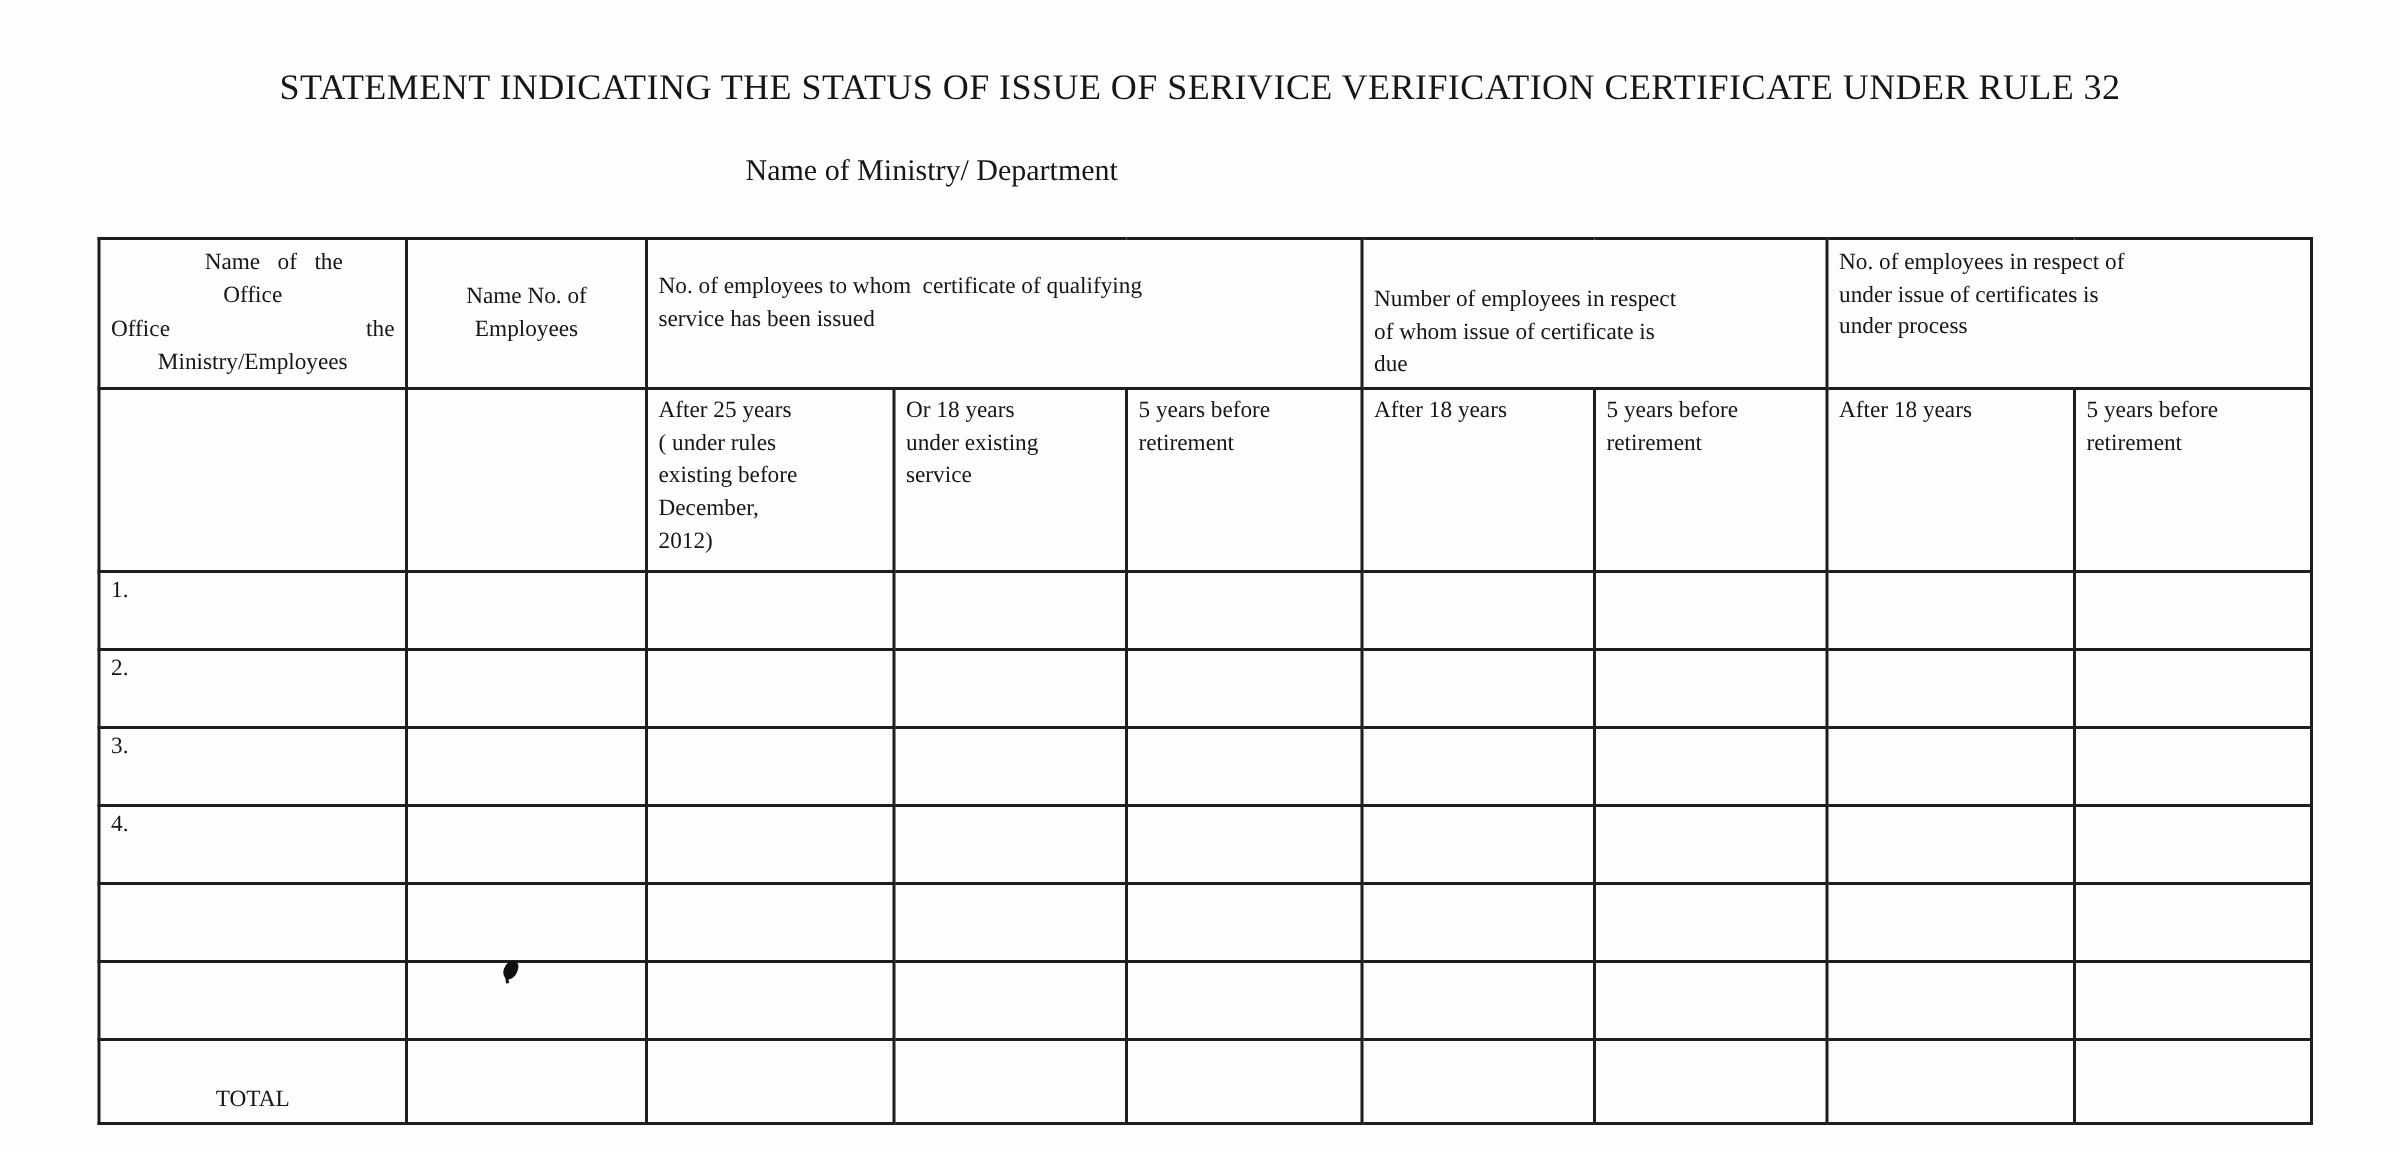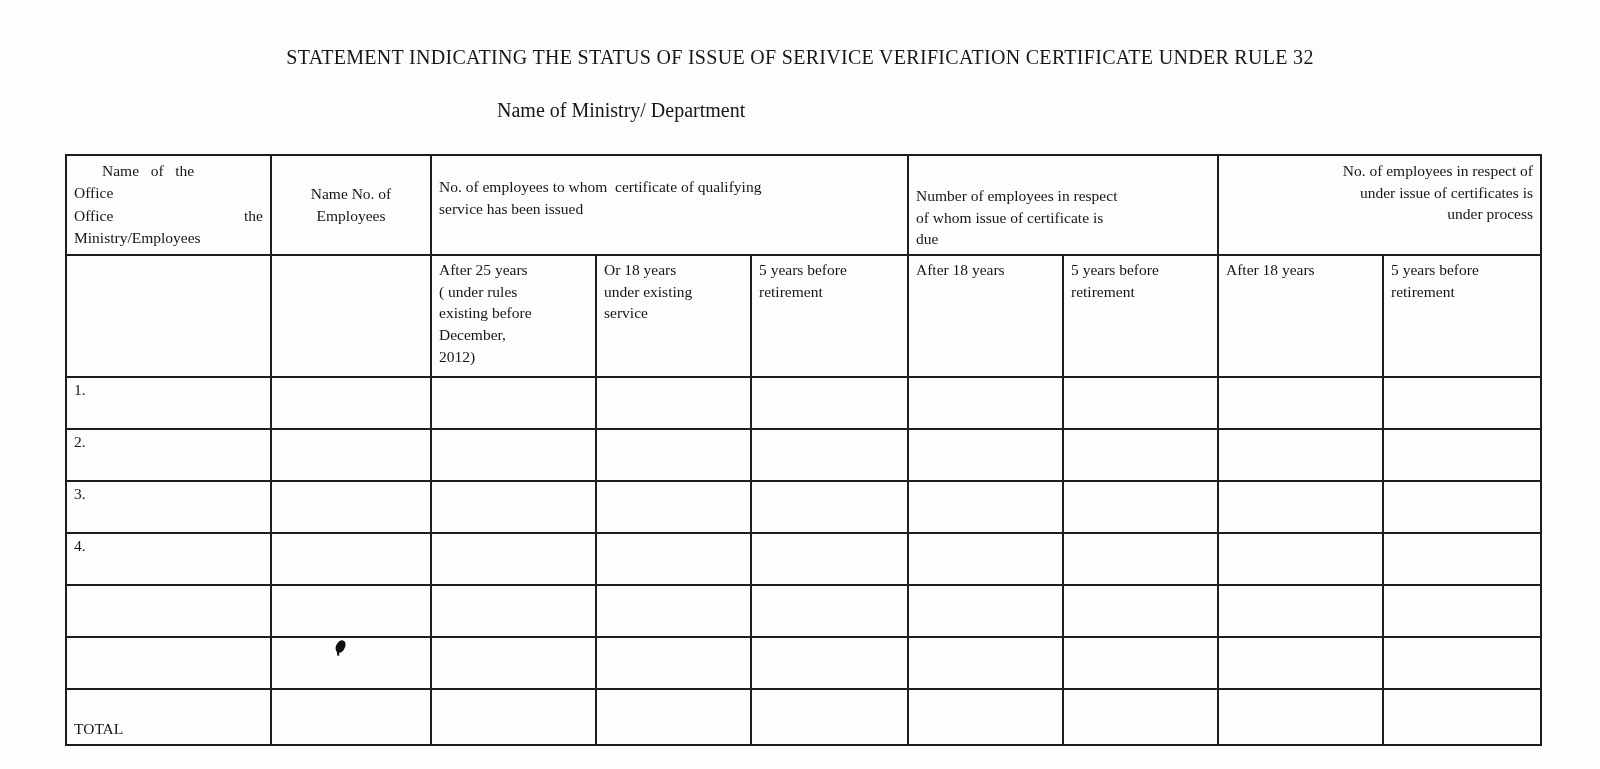--- a/index.html
+++ b/index.html
@@ -9,21 +9,21 @@
     width: 1600px;
     height: 769px;
     background: #fdfdfc;
     color: #161616;
     font-family: "Liberation Serif", serif;
     overflow: hidden;
   }
   .title {
     padding-top: 46px;
     text-align: center;
-    font-size: 20px;
+    font-size: 24px;
     font-weight: 400;
     letter-spacing: 0.3px;
     white-space: nowrap;
   }
   .subtitle {
     margin: 30px 0 0 497px;
     font-size: 20px;
   }
   table.status-table {
     border-collapse: collapse;
@@ -37,32 +37,32 @@
     line-height: 1.4;
     padding: 2px 7px;
     vertical-align: top;
     overflow: hidden;
   }
   tr.h1 { height: 100px; }
   tr.h2 { height: 122px; }
   tr.data { height: 52px; }
   tr.total { height: 56px; }
 
-  .h-office { padding-top: 4px; }
+  .h-office { padding-top: 4px; text-align: center; }
   .oh-line { white-space: pre; line-height: 1.45; }
   .oh-indent { padding-left: 28px; }
   .oh-spread { display: flex; justify-content: space-between; line-height: 1.45; }
 
   .h-total { text-align: center; vertical-align: middle; }
   .g-issued { vertical-align: top; white-space: pre-wrap; padding-top: 20px; }
   .g-due { vertical-align: bottom; white-space: pre-wrap; padding-bottom: 4px; border-radius: 25px; }
-  .g-process { vertical-align: top; text-align: right; white-space: pre-wrap; padding-top: 4px; }
+  .g-process { vertical-align: top; text-align: left; white-space: pre-wrap; padding-top: 4px; }
   .subhead { vertical-align: top; text-align: left; white-space: pre-line; padding-top: 3px; }
   .row-label { vertical-align: top; padding-top: 1px; }
-  .total-cell { vertical-align: bottom; padding-bottom: 4px; }
+  .total-cell { vertical-align: bottom; padding-bottom: 4px; text-align: center; }
 
   .smudge {
     position: absolute;
     left: 336px;
     top: 640px;
     width: 9px;
     height: 13px;
     background: #101010;
     border-radius: 60% 40% 55% 45%;
     transform: rotate(18deg);

